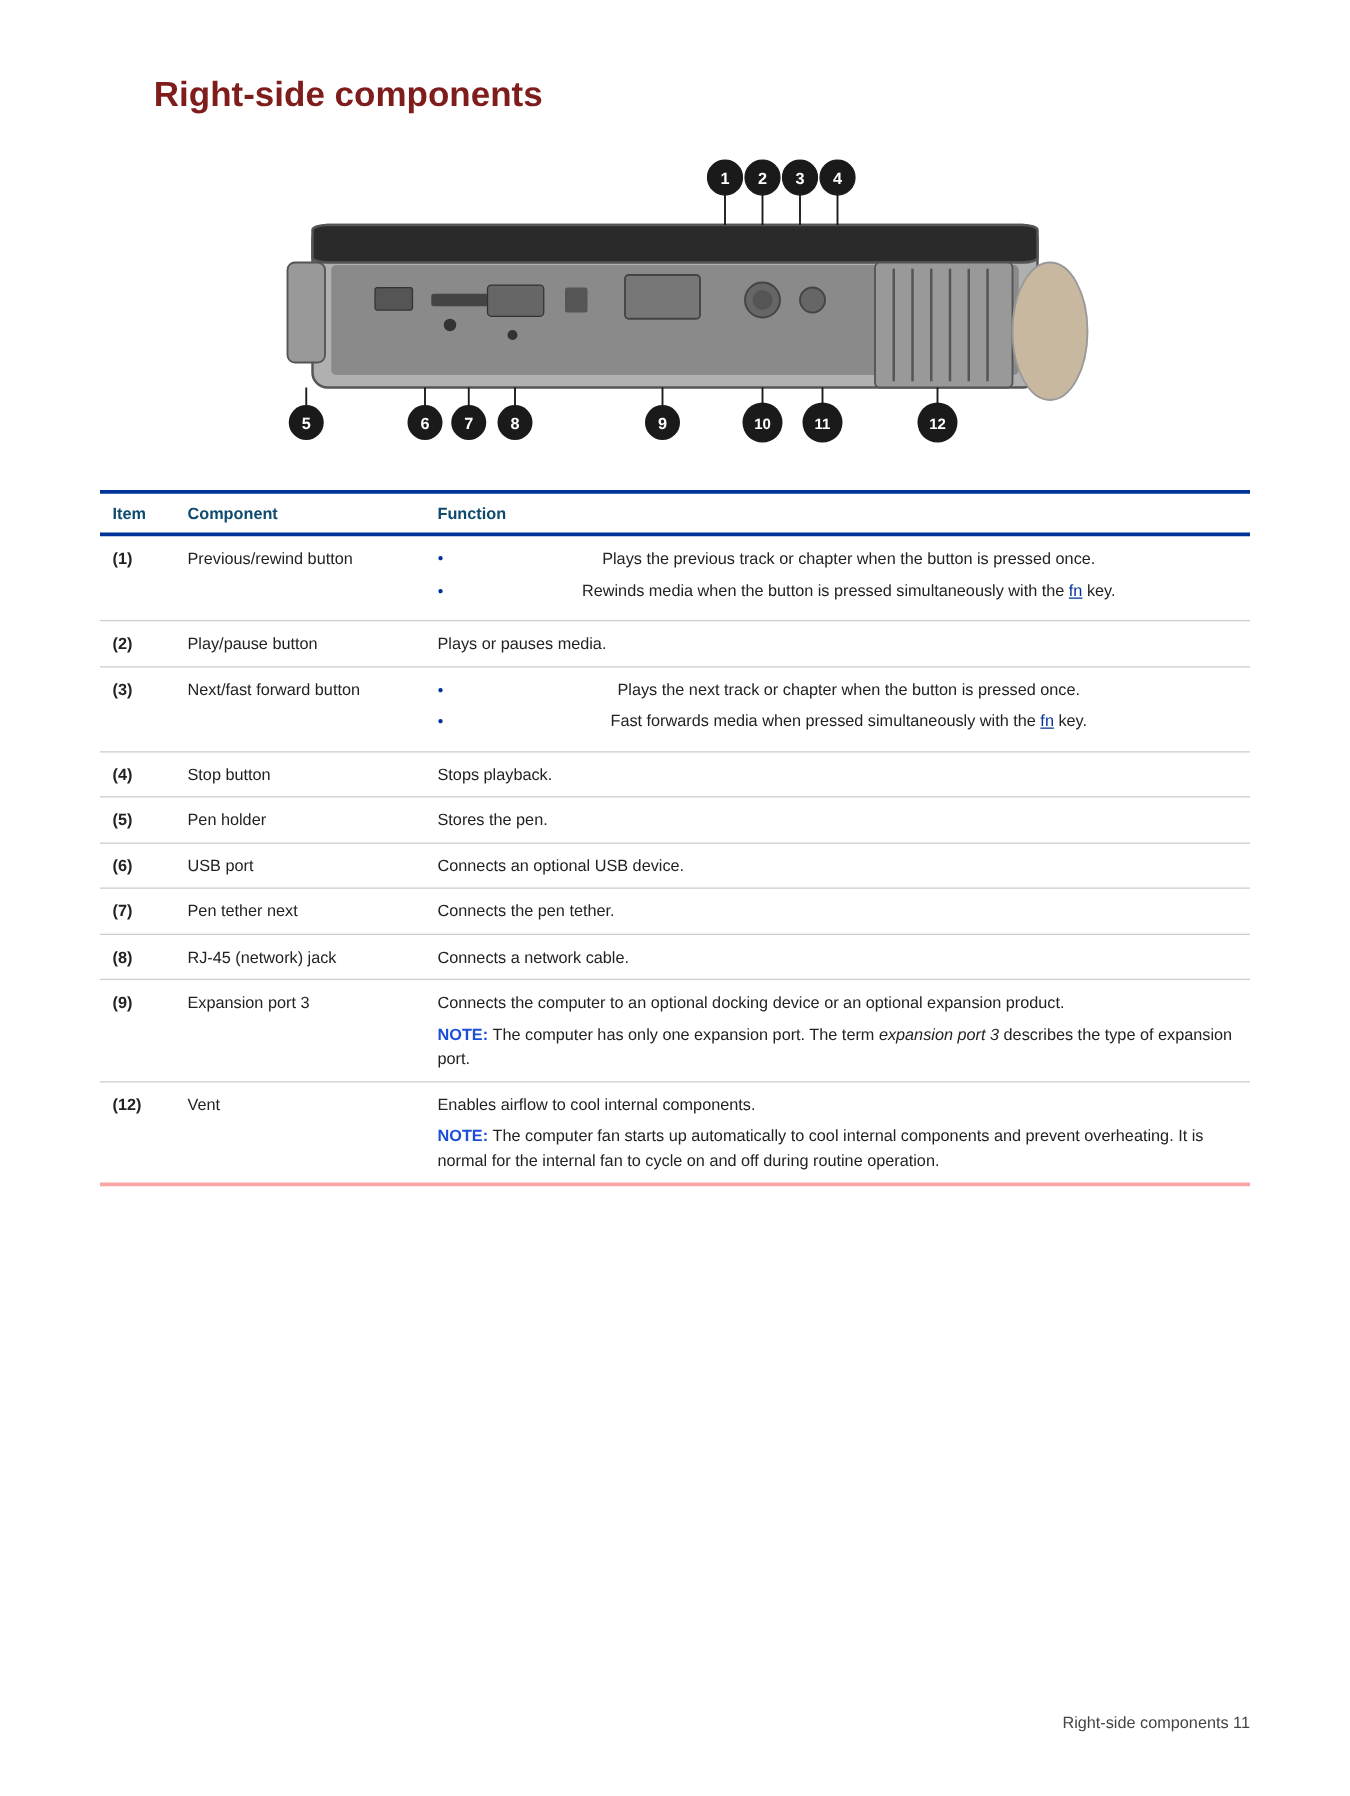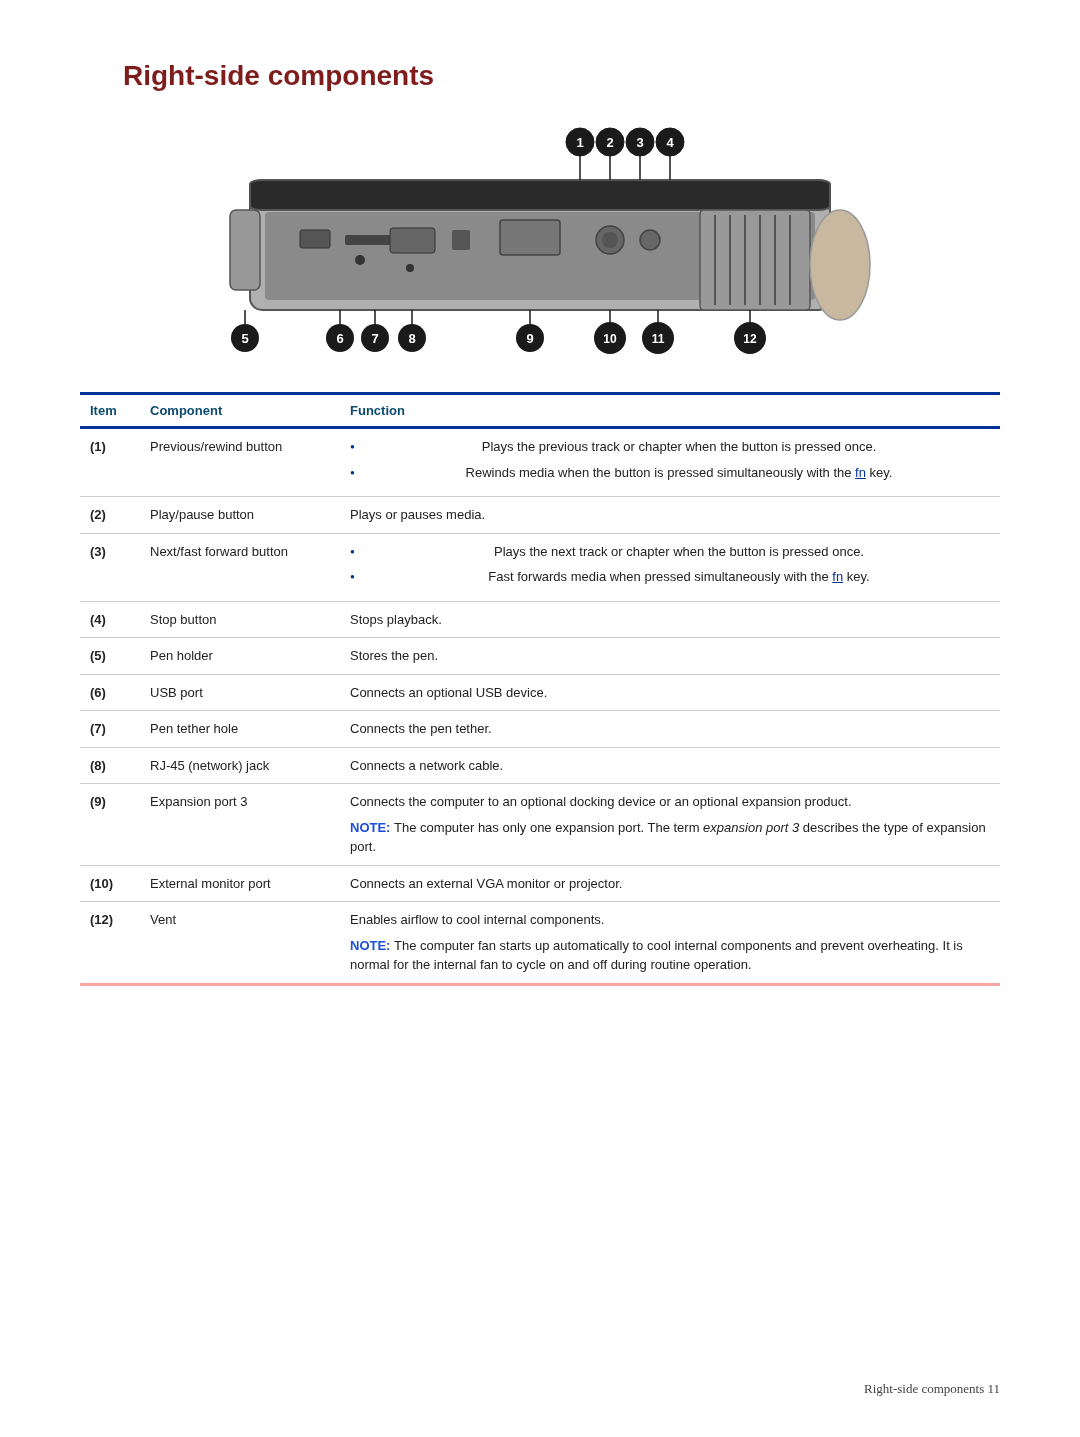--- a/index.html
+++ b/index.html
@@ -99,25 +99,24 @@
       color: #1d4ed8;
     }
 
     .fn-link {
       color: #003399;
       text-decoration: underline;
     }
 
     .page-footer {
       position: fixed;
-      bottom: 40px;
+      bottom: 52px;
       right: 80px;
       font-size: 13px;
       color: #444;
-      font-family: Liberation Serif, serif;
     }
 
     
     .diagram-wrapper {
       display: flex;
       justify-content: center;
       margin-bottom: 32px;
     }
   </style>
 </head>
@@ -256,42 +255,37 @@
         <td class="component-col">Pen holder</td>
         <td class="function-col">Stores the pen.</td>
       </tr>
       <tr>
         <td class="item-col">(6)</td>
         <td class="component-col">USB port</td>
         <td class="function-col">Connects an optional USB device.</td>
       </tr>
       <tr>
         <td class="item-col">(7)</td>
-        <td class="component-col">Pen tether hole</td>
+        <td class="component-col">Pen tether next</td>
         <td class="function-col">Connects the pen tether.</td>
       </tr>
       <tr>
         <td class="item-col">(8)</td>
         <td class="component-col">RJ-45 (network) jack</td>
         <td class="function-col">Connects a network cable.</td>
       </tr>
       <tr>
         <td class="item-col">(9)</td>
         <td class="component-col">Expansion port 3</td>
         <td class="function-col">
           <p style="margin-bottom: 6px;">Connects the computer to an optional docking device or an optional expansion product.</p>
           <div style="margin-top: 4px;"><span class="note-label">NOTE:  </span>The computer has only one expansion port. The term <em>expansion port 3</em> describes the type of expansion port.</div>
         </td>
       </tr>
       <tr>
-        <td class="item-col">(10)</td>
-        <td class="component-col">External monitor port</td>
-        <td class="function-col">Connects an external VGA monitor or projector.</td>
-      </tr>
-      <tr>
         <td class="item-col">(12)</td>
         <td class="component-col">Vent</td>
         <td class="function-col">
           <p style="margin-bottom: 6px;">Enables airflow to cool internal components.</p>
           <div style="margin-top: 4px;"><span class="note-label">NOTE:  </span>The computer fan starts up automatically to cool internal components and prevent overheating. It is normal for the internal fan to cycle on and off during routine operation.</div>
         </td>
       </tr>
     </tbody>
 </table>
 

